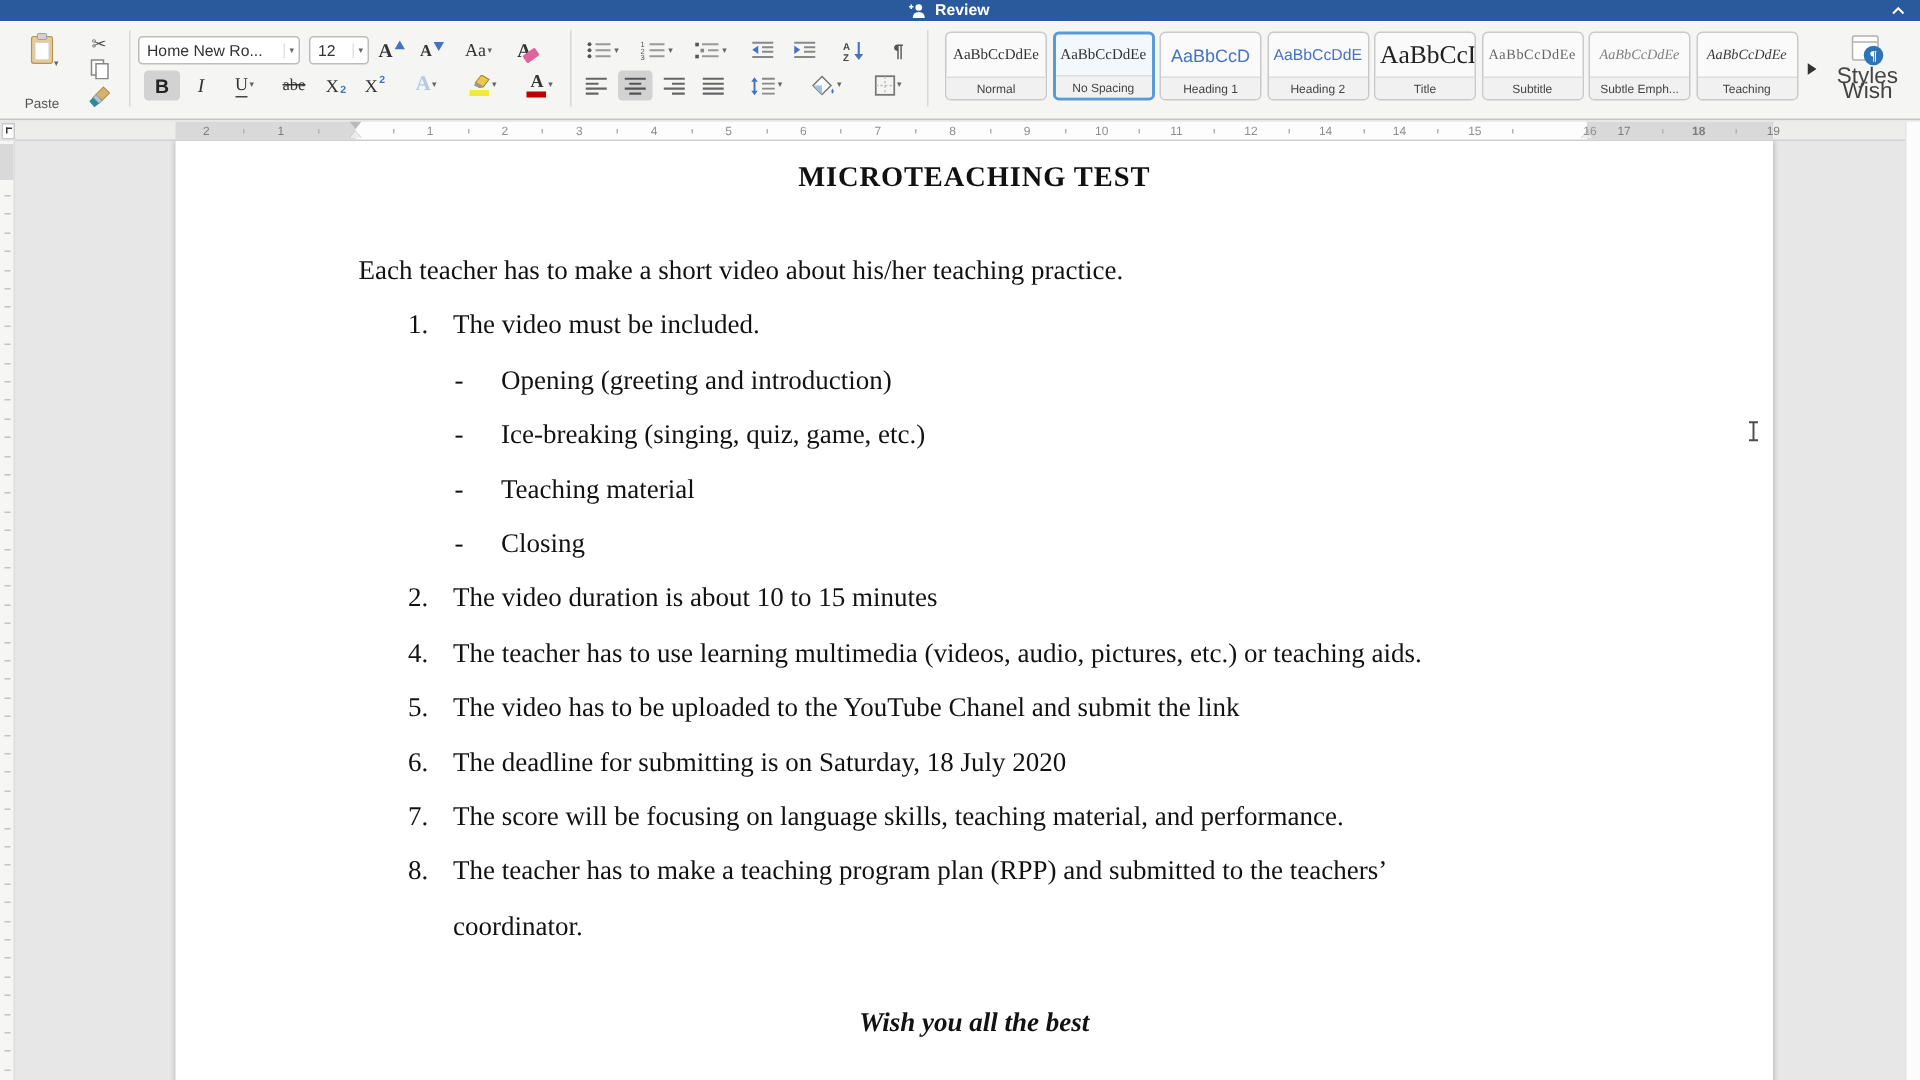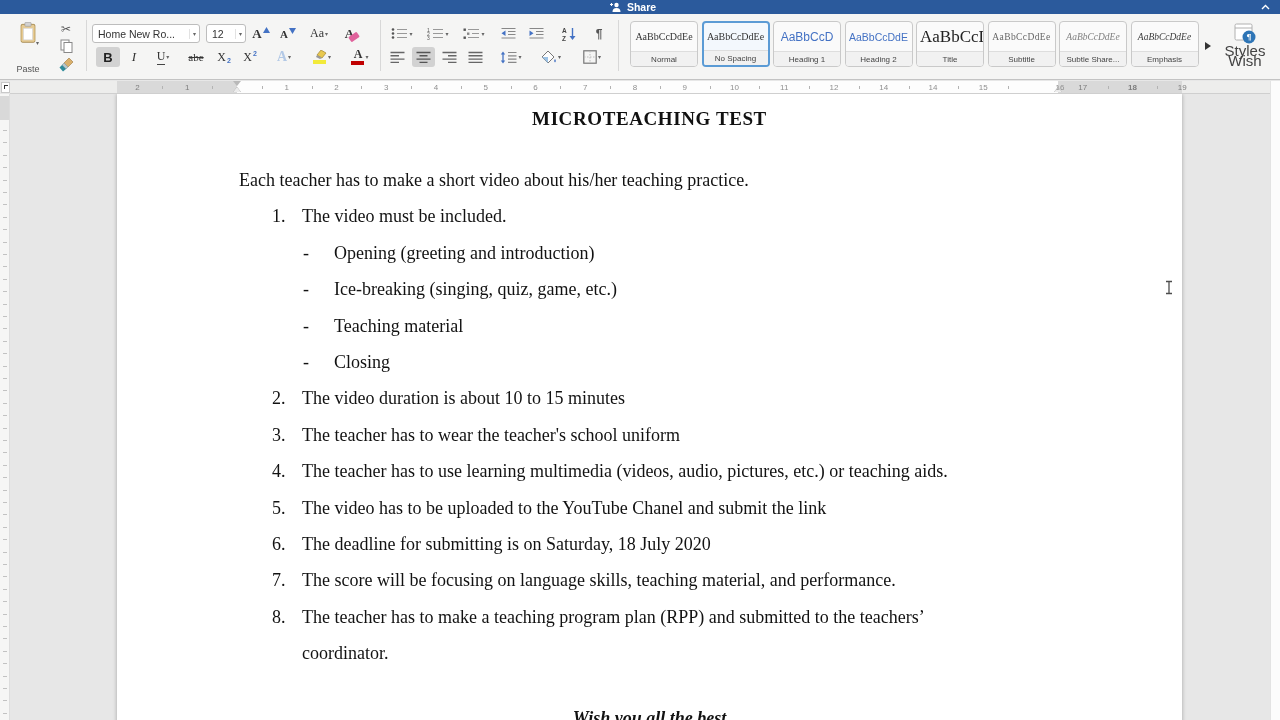--- a/index.html
+++ b/index.html
@@ -79,21 +79,21 @@
 </head>
 <body>
 
 <div class="tabbar">
   <div class="share">
     <svg width="13" height="10" viewBox="0 0 13 10">
       <circle cx="7.5" cy="3" r="2.2" fill="#fff"></circle>
       <path d="M3.5 10 Q3.5 6 7.5 6 Q11.5 6 11.5 10 Z" fill="#fff"></path>
       <path d="M1 2.5 h3 M2.5 1 v3" stroke="#fff" stroke-width="1.1"></path>
     </svg>
-    <span>Share</span>
+    <span>Review</span>
   </div>
   <div class="share" style="gap:0;padding-right:10px">
     <svg width="9" height="6" viewBox="0 0 9 6">
         <path d="M1 5 L4.5 1.5 L8 5" stroke="#fff" stroke-width="1.4" fill="none"></path>
       </svg>
   </div>
 </div>
 
 <div class="ribbon">
 
@@ -317,25 +317,25 @@
       <div class="stbox" style="left: 916px;">
         <div class="st-prev title">AaBbCcD</div>
         <div class="st-label">Title</div>
       </div>
       <div class="stbox" style="left: 987.5px;">
         <div class="st-prev subtitle">AaBbCcDdEe</div>
         <div class="st-label">Subtitle</div>
       </div>
       <div class="stbox" style="left: 1059px;">
         <div class="st-prev subtle">AaBbCcDdEe</div>
-        <div class="st-label">Subtle Share...</div>
+        <div class="st-label">Subtle Emph...</div>
       </div>
       <div class="stbox" style="left: 1130.5px;">
         <div class="st-prev emphasis">AaBbCcDdEe</div>
-        <div class="st-label">Emphasis</div>
+        <div class="st-label">Teaching</div>
       </div>
     </div>
 
   <div class="rbtn" style="left:1202px;top:24px;width:12px;height:16px">
     <svg width="6" height="8" viewBox="0 0 6 8">
         <path d="M0 0 L6 4 L0 8 Z" fill="#333"></path>
       </svg>
   </div>
 
   <div class="paneBtn">
@@ -460,21 +460,20 @@
   <div class="page">
     <div class="doc-title">MICROTEACHING TEST</div>
     <div class="doc-body" id="doc-body">
         <div class="row-intro">Each teacher has to make a short video about his/her teaching practice.</div>
         <div class="row-num"><span class="n">1.</span>The video must be included.</div>
         <div class="row-sub"><span class="d">-</span>Opening (greeting and introduction)</div>
         <div class="row-sub"><span class="d">-</span>Ice-breaking (singing, quiz, game, etc.)</div>
         <div class="row-sub"><span class="d">-</span>Teaching material</div>
         <div class="row-sub"><span class="d">-</span>Closing</div>
         <div class="row-num"><span class="n">2.</span>The video duration is about 10 to 15 minutes</div>
-        <div class="row-num"><span class="n">3.</span>The teacher has to wear the teacher's school uniform</div>
         <div class="row-num"><span class="n">4.</span>The teacher has to use learning multimedia (videos, audio, pictures, etc.) or teaching aids.</div>
         <div class="row-num"><span class="n">5.</span>The video has to be uploaded to the YouTube Chanel and submit the link</div>
         <div class="row-num"><span class="n">6.</span>The deadline for submitting is on Saturday, 18 July 2020</div>
         <div class="row-num"><span class="n">7.</span>The score will be focusing on language skills, teaching material, and performance.</div>
         <div class="row-num"><span class="n">8.</span>The teacher has to make a teaching program plan (RPP) and submitted to the teachers’</div>
         <div class="row-cont">coordinator.</div>
       </div>
     <div class="doc-closing">Wish you all the best</div>
   </div>
 </div>

